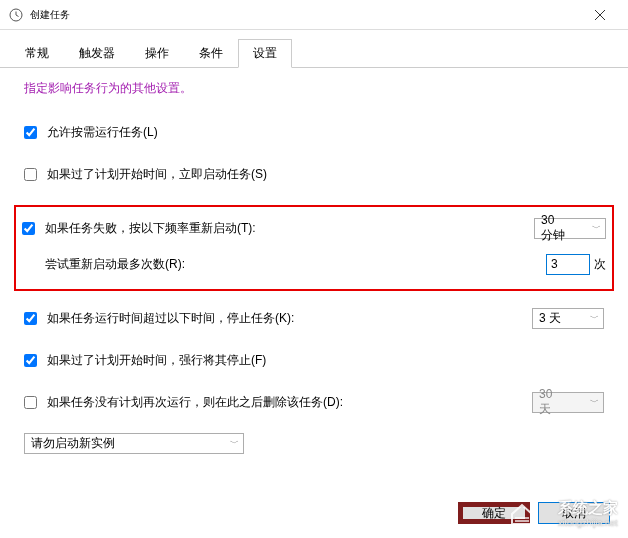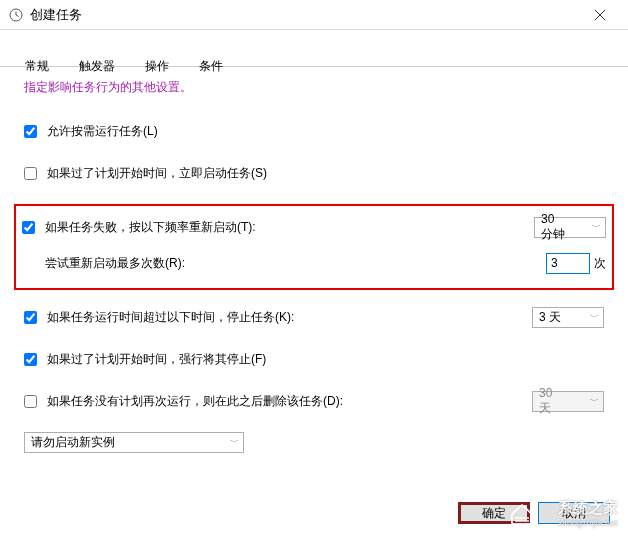--- a/index.html
+++ b/index.html
@@ -22,21 +22,21 @@
     }
     .titlebar .icon {
       width: 16px; height: 16px;
       display: inline-flex;
       align-items: center;
       justify-content: center;
       margin-right: 6px;
     }
     .titlebar .title {
       flex: 1;
-      font-size: 13px;
+      font-size: 10px;
       color: #000;
     }
     .titlebar .close {
       width: 40px;
       height: 28px;
       display: flex;
       align-items: center;
       justify-content: center;
       font-size: 14px;
       color: #333;
@@ -48,21 +48,21 @@
       border-bottom: 1px solid #ccc;
     }
     .tab {
       padding: 5px 14px;
       font-size: 12px;
       color: #000;
       cursor: pointer;
       border: 1px solid transparent;
       border-bottom: none;
       position: relative;
-      top: 14px;
+      top: 1px;
     }
     .tab.active {
       border-color: #ccc;
       background: #fff;
       border-bottom: 1px solid #fff;
     }
     .content {
       padding: 12px 24px;
     }
     .subtitle {
@@ -145,21 +145,21 @@
       min-width: 72px;
       height: 22px;
       border: 1px solid #0078d7;
       background: #e1e1e1;
       font-size: 12px;
       display: inline-flex;
       align-items: center;
       justify-content: center;
       cursor: pointer;
     }
-    .btn.default { border: 3px solid #7f1d1d; }
+    .btn.default { border: 5px solid #7f1d1d; }
     .watermark {
       position: absolute;
       right: 10px;
       bottom: 10px;
       display: flex;
       align-items: center;
       gap: 22px;
       opacity: 0.9;
       color: #fff;
       font-weight: bold;
@@ -196,20 +196,21 @@
       <line x1="10" y1="0" x2="0" y2="10" stroke="#333" stroke-width="1"></line>
     </svg>
   </div>
 </div>
 
 <div class="tabs">
   <div class="tab">常规</div>
   <div class="tab">触发器</div>
   <div class="tab">操作</div>
   <div class="tab">条件</div>
+  <div class="tab active">设置</div>
 </div>
 
 <div class="content">
   <div class="subtitle">指定影响任务行为的其他设置。</div>
 
   <div class="row">
     <input type="checkbox" checked="" style="">
     <label>允许按需运行任务(L)</label>
   </div>
 

